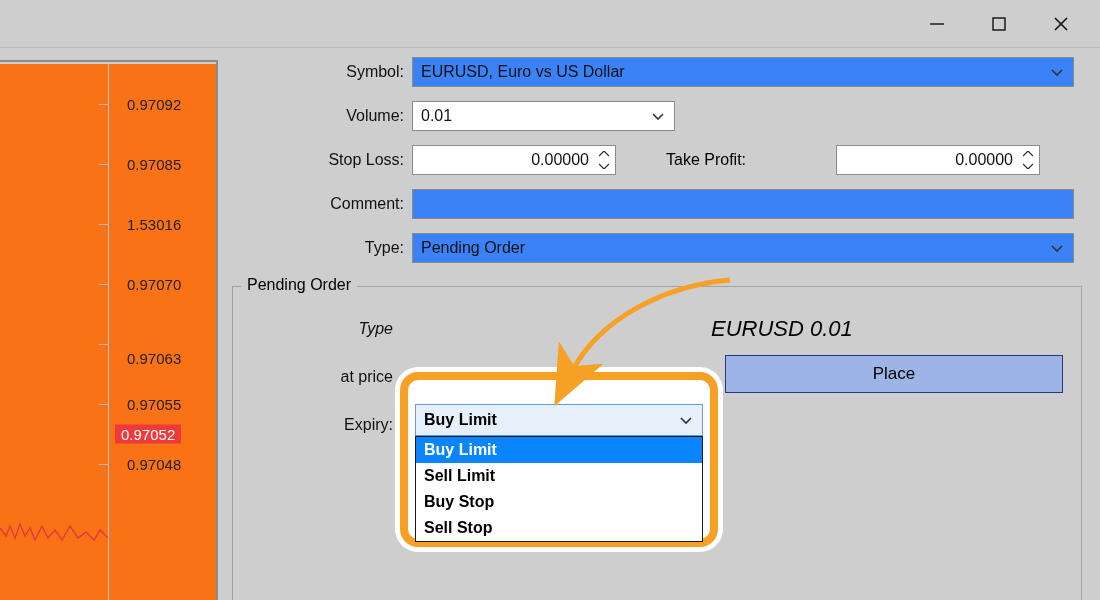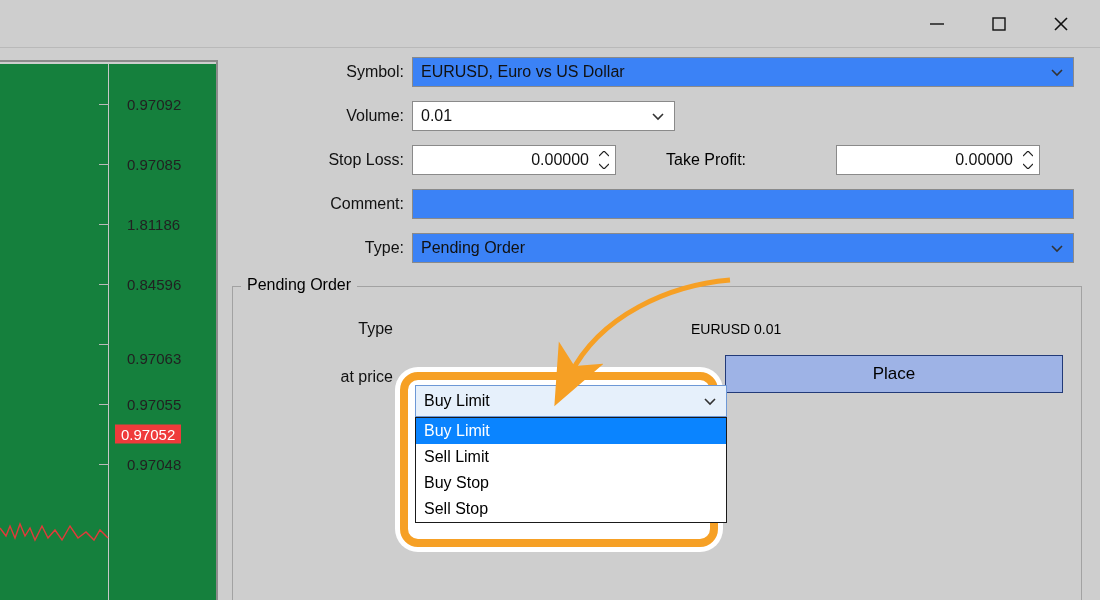--- a/index.html
+++ b/index.html
@@ -48,21 +48,21 @@
   left: 0;
   top: 60px;
   width: 218px;
   bottom: 0;
   border-top: 2px solid #8b8b8b;
   border-right: 2px solid #8b8b8b;
 }
 .chart-inner {
   position: absolute;
   left: 0; right: 0; top: 2px; bottom: 0;
-  background: #15803d;
+  background: #f97316;
 }
 
 .price-scale {
   position: absolute;
   right: 0; top: 0; bottom: 0;
   width: 108px;
   border-left: 1px solid #c7c7c7;
 }
 .tick {
   position: absolute;
@@ -183,26 +183,27 @@
   position: absolute;
   top: -11px;
   left: 8px;
   background: #cecece;
   padding: 0 6px;
   font-size: 16px;
 }
 .group .row {
   left: 0; right: 18px;
 }
-.g-type   { top: 26px; }
+.g-type   { top: 26px; font-style: italic; }
 .g-price  { top: 74px; }
 .g-expiry { top: 122px; }
 
 .g-type .info-text {
-  font-size: 14px;
+  margin-left: 20px;
+  font-size: 22px;
 }
 .place-btn {
   position: absolute;
   right: 18px;
   top: 68px;
   width: 338px;
   height: 38px;
   background: #9eb3e6;
   border: 1px solid #223a78;
   display: flex;
@@ -220,23 +221,24 @@
   border-radius: 18px;
   background: #ffffff;
   box-shadow: 0 0 0 5px #ffffff;
   pointer-events: none;
 }
 
 
 .dd-open {
   position: absolute;
   left: 415px;
-  top: 385px;
-  width: 312px;
+  top: 404px;
+  width: 288px;
   pointer-events: auto;
+  font-weight: bold;
 }
 .dd-head {
   height: 32px;
   border: 1px solid #6d98d6;
   background: #e6f0fb;
   display: flex;
   align-items: center;
   padding: 0 8px;
   font-size: 16px;
 }
@@ -288,23 +290,23 @@
 </div>
 
 <div class="chart-frame">
   <div class="chart-inner">
     <div class="price-scale" id="price-scale">
         <div class="tick" style="top: 40px;"></div>
         <div class="tick-label" style="top: 40px;">0.97092</div>
         <div class="tick" style="top: 100px;"></div>
         <div class="tick-label" style="top: 100px;">0.97085</div>
         <div class="tick" style="top: 160px;"></div>
-        <div class="tick-label" style="top: 160px;">1.81186</div>
+        <div class="tick-label" style="top: 160px;">1.53016</div>
         <div class="tick" style="top: 220px;"></div>
-        <div class="tick-label" style="top: 220px;">0.84596</div>
+        <div class="tick-label" style="top: 220px;">0.97070</div>
         <div class="tick" style="top: 280px;"></div>
         <div class="tick-label" style="top: 294px;">0.97063</div>
         <div class="tick" style="top: 340px;"></div>
         <div class="tick-label" style="top: 340px;">0.97055</div>
         <div class="tick" style="top: 400px;"></div>
         <div class="tick-label" style="top: 400px;">0.97048</div>
         <div class="price-badge" style="top: 370px;">0.97052</div>
       </div>
     <svg class="squiggle" viewBox="0 0 110 50" preserveAspectRatio="none">
       <polyline fill="none" stroke="#e23a3a" stroke-width="1.4" points="0,12 6,20 10,10 15,22 20,8 25,20 30,12 35,24 42,10 48,22 55,14 62,24 70,10 78,22 86,16 94,24 100,14 108,22"></polyline>
@@ -398,20 +400,23 @@
     <div class="row g-type">
       <div class="lbl" style="width:168px">Type</div>
       <div class="ctrl pending-type-select" style="visibility:hidden"></div>
       <div class="info-text">EURUSD 0.01</div>
     </div>
 
     <div class="row g-price">
       <div class="lbl" style="width:168px">at price</div>
     </div>
 
+    <div class="row g-expiry">
+      <div class="lbl" style="width:168px">Expiry:</div>
+    </div>
 
     <div class="place-btn">
       <span>Place</span>
     </div>
   </div>
 
 </div>
 
 <div class="callout" style="left:400px; top:372px; width:318px; height:175px;"></div>
 

